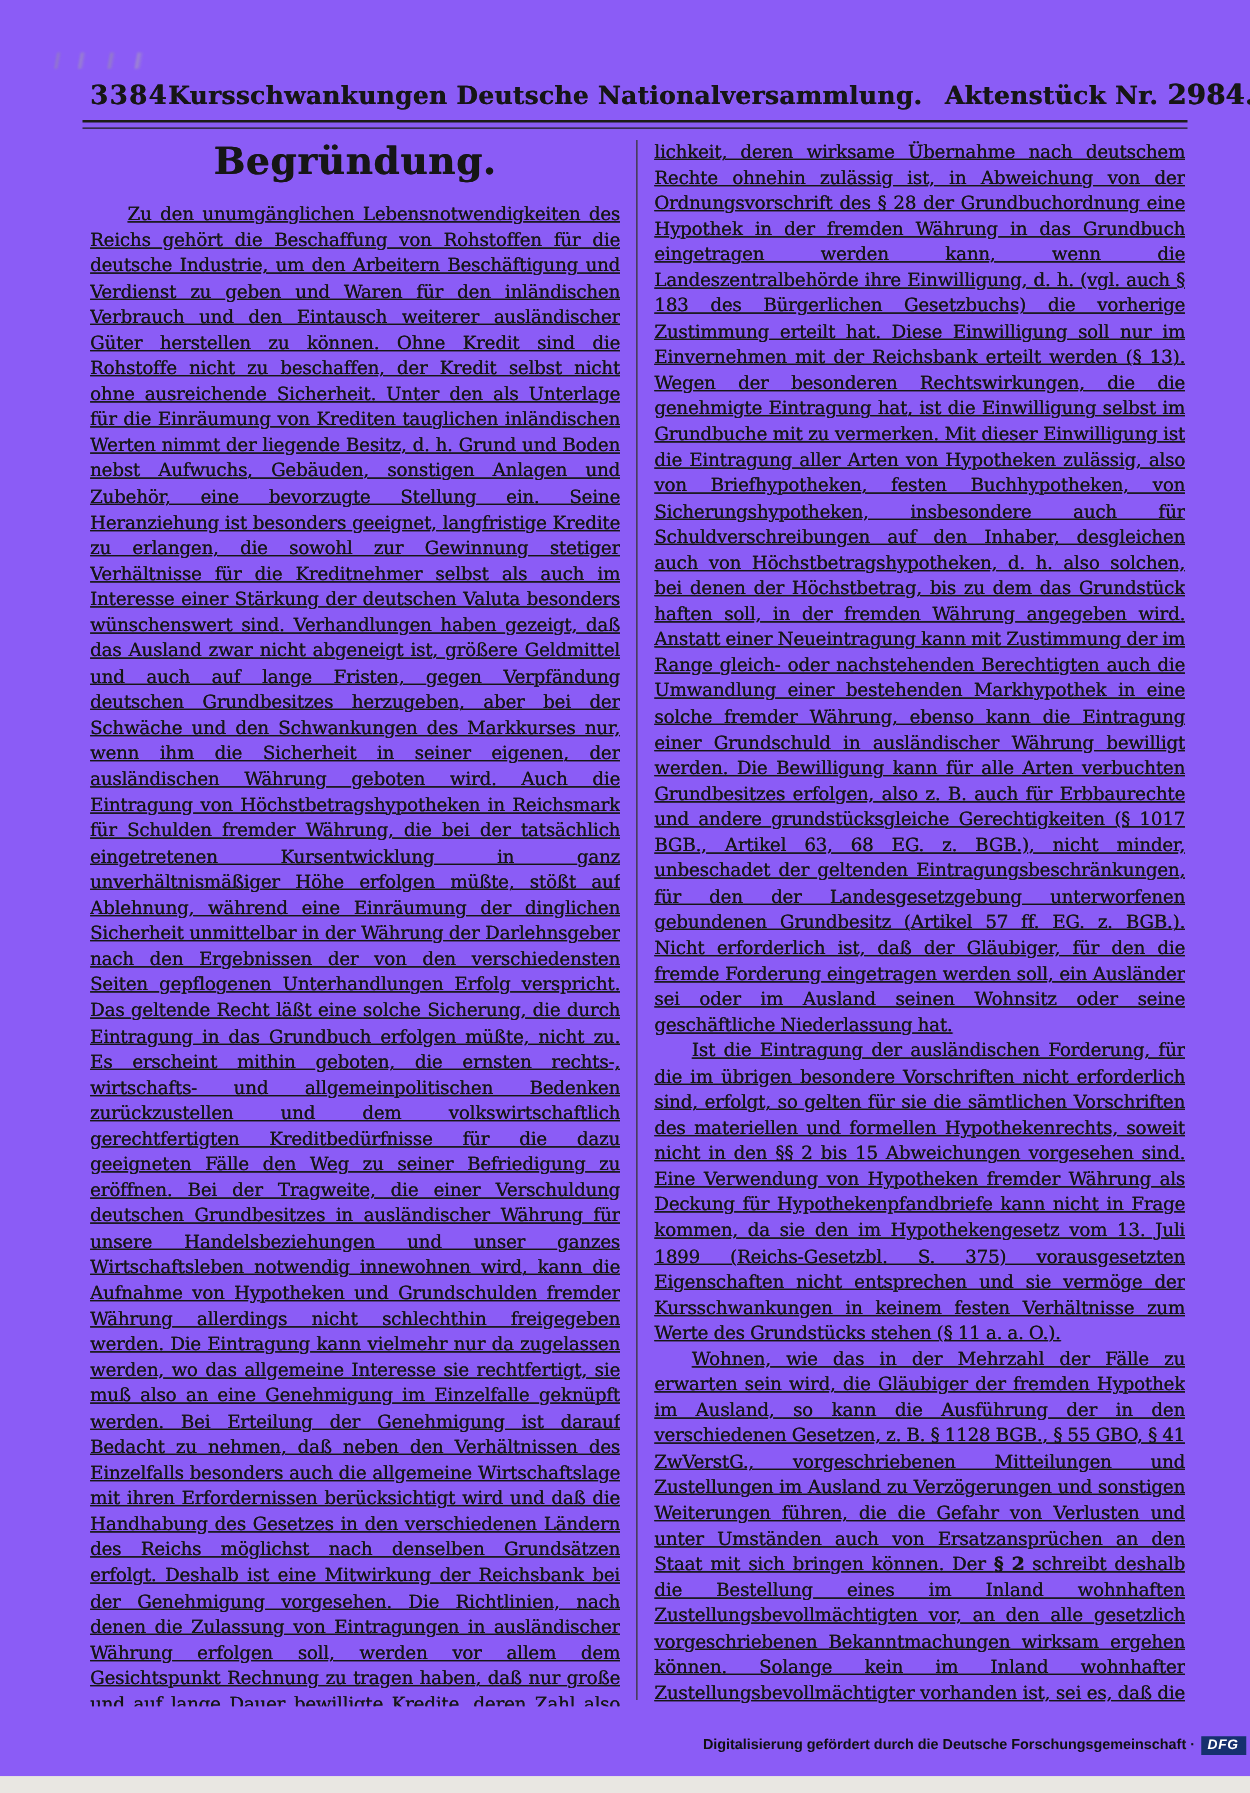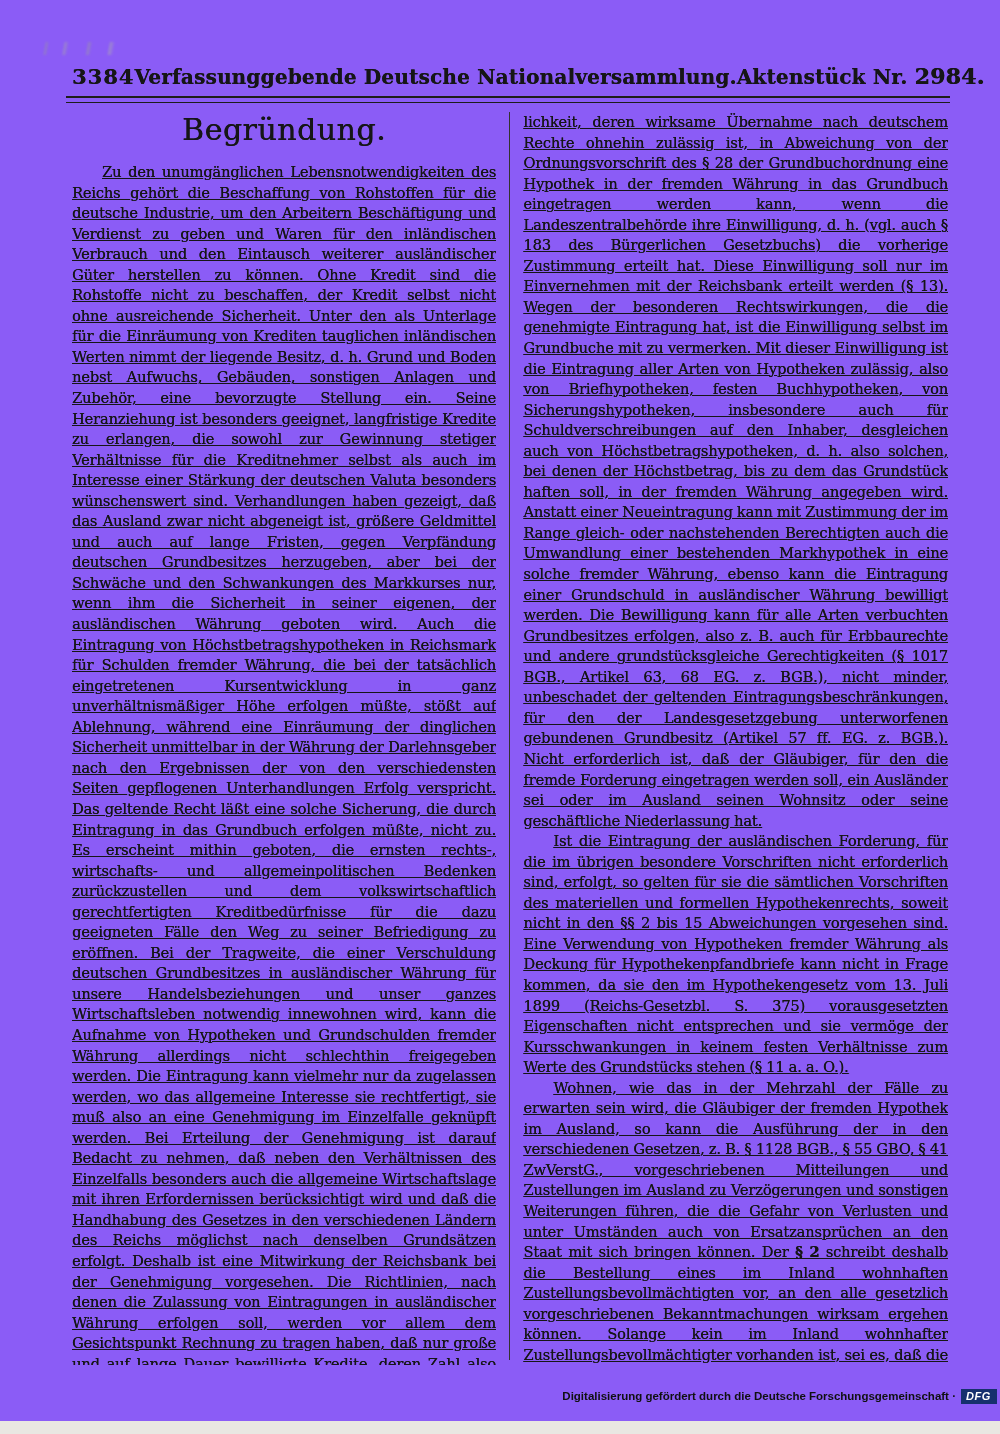--- a/index.html
+++ b/index.html
@@ -42,21 +42,21 @@
   }
   .header-title {
     flex: 1;
     text-align: center;
     font-size: 20px;
     font-weight: bold;
     letter-spacing: .2px;
     white-space: nowrap;
     text-shadow: .25px 0 currentColor;
   }
-  .doc-label { }
+  .doc-label { margin-left: 18px; }
   .doc-number { font-size: 22px; text-shadow: .6px 0 currentColor; }
 
   .rule {
     position: absolute;
     top: 96px; left: 66px; right: 50px;
     height: 4px;
     border-top: 2.5px solid #1d1d1b;
     border-bottom: 1.3px solid #1d1d1b;
   }
 
@@ -74,21 +74,21 @@
     width: 1.4px;
     height: 1248px;
     background: #34332f;
     margin: 0 13px 0 13px;
   }
 
   .heading {
     margin: 0 0 15px 0;
     text-align: center;
     font-size: 30px;
-    font-weight: normal;
+    font-weight: bold;
     letter-spacing: .5px;
     text-shadow: .4px 0 currentColor;
   }
 
   .col-body {
     text-shadow: .22px 0 currentColor;
   }
   .para {
     margin: 0;
     font-size: 14.6px;
@@ -127,21 +127,21 @@
 </head>
 <body>
 
 <div class="page">
 
   <div class="pencil-smudge"></div>
 
   <div class="header">
     <span class="pagenum">3384</span>
     <div class="header-title">
-      <span>Verfassunggebende Deutsche Nationalversammlung.</span><span class="doc-label">Aktenstück Nr.</span>
+      <span>Kursschwankungen Deutsche Nationalversammlung.</span><span class="doc-label">Aktenstück Nr.</span>
       <span class="doc-number">2984.</span>
     </div>
   </div>
 
   <div class="rule"></div>
 
   <div class="columns">
     <div class="col col-left">
       <h1 class="heading">Begründung.</h1>
       <div class="col-body" id="left-body">

